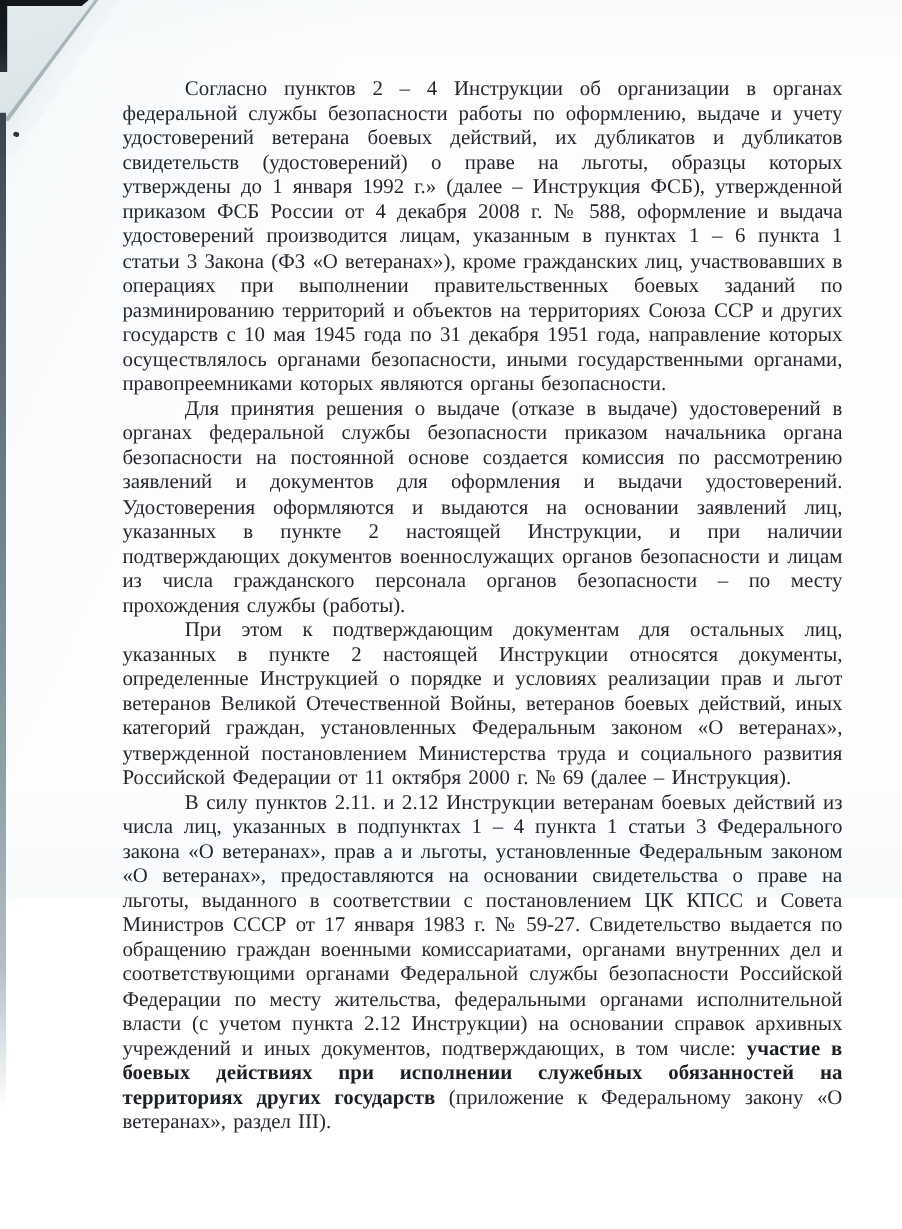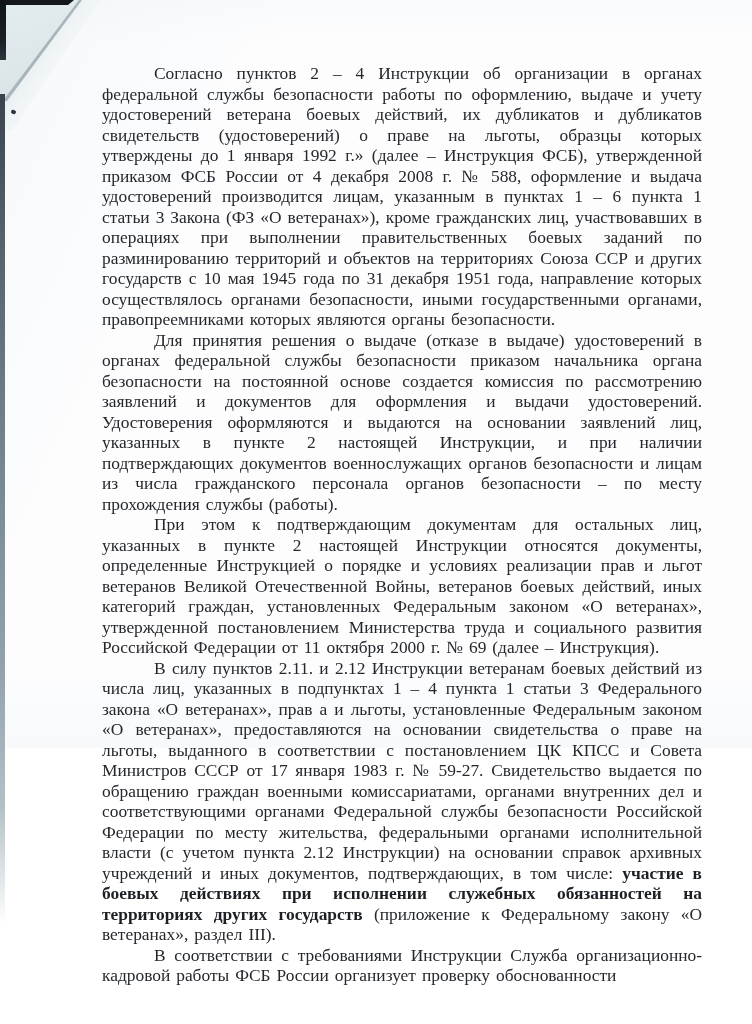--- a/index.html
+++ b/index.html
@@ -104,16 +104,15 @@
   <div class="black-top"></div>
   <div class="black-left"></div>
   <div class="speck"></div>
   <div class="left-strip"></div>
 
   <div class="text-block">
       <p><span>Согласно пунктов 2 – 4 Инструкции об организации в органах федеральной службы безопасности работы по оформлению, выдаче и учету удостоверений ветерана боевых действий, их дубликатов и дубликатов свидетельств (удостоверений) о праве на льготы, образцы которых утверждены до 1 января 1992 г.» (далее – Инструкция ФСБ), утвержденной приказом ФСБ России от 4 декабря 2008 г. № 588, оформление и выдача удостоверений производится лицам, указанным в пунктах 1 – 6 пункта 1 статьи 3 Закона (ФЗ «О ветеранах»), кроме гражданских лиц, участвовавших в операциях при выполнении правительственных боевых заданий по разминированию территорий и объектов на территориях Союза ССР и других государств с 10 мая 1945 года по 31 декабря 1951 года, направление которых осуществлялось органами безопасности, иными государственными органами, правопреемниками которых являются органы безопасности.</span></p>
       <p><span>Для принятия решения о выдаче (отказе в выдаче) удостоверений в органах федеральной службы безопасности приказом начальника органа безопасности на постоянной основе создается комиссия по рассмотрению заявлений и документов для оформления и выдачи удостоверений. Удостоверения оформляются и выдаются на основании заявлений лиц, указанных в пункте 2 настоящей Инструкции, и при наличии подтверждающих документов военнослужащих органов безопасности и лицам из числа гражданского персонала органов безопасности – по месту прохождения службы (работы).</span></p>
       <p><span>При этом к подтверждающим документам для остальных лиц, указанных в пункте 2 настоящей Инструкции относятся документы, определенные Инструкцией о порядке и условиях реализации прав и льгот ветеранов Великой Отечественной Войны, ветеранов боевых действий, иных категорий граждан, установленных Федеральным законом «О ветеранах», утвержденной постановлением Министерства труда и социального развития Российской Федерации от 11 октября 2000 г. № 69 (далее – Инструкция).</span></p>
       <p><span>В силу пунктов 2.11. и 2.12 Инструкции ветеранам боевых действий из числа лиц, указанных в подпунктах 1 – 4 пункта 1 статьи 3 Федерального закона «О ветеранах», прав а и льготы, установленные Федеральным законом «О ветеранах», предоставляются на основании свидетельства о праве на льготы, выданного в соответствии с постановлением ЦК КПСС и Совета Министров СССР от 17 января 1983 г. № 59-27. Свидетельство выдается по обращению граждан военными комиссариатами, органами внутренних дел и соответствующими органами Федеральной службы безопасности Российской Федерации по месту жительства, федеральными органами исполнительной власти (с учетом пункта 2.12 Инструкции) на основании справок архивных учреждений и иных документов, подтверждающих, в том числе: </span><b>участие в боевых действиях при исполнении служебных обязанностей на территориях других государств</b><span> (приложение к Федеральному закону «О ветеранах», раздел III).</span></p>
-      <p><span>В соответствии с требованиями Инструкции Служба организационно-кадровой работы ФСБ России организует проверку обоснованности</span></p>
     </div>
 
 </div>
 
 </body></html>

